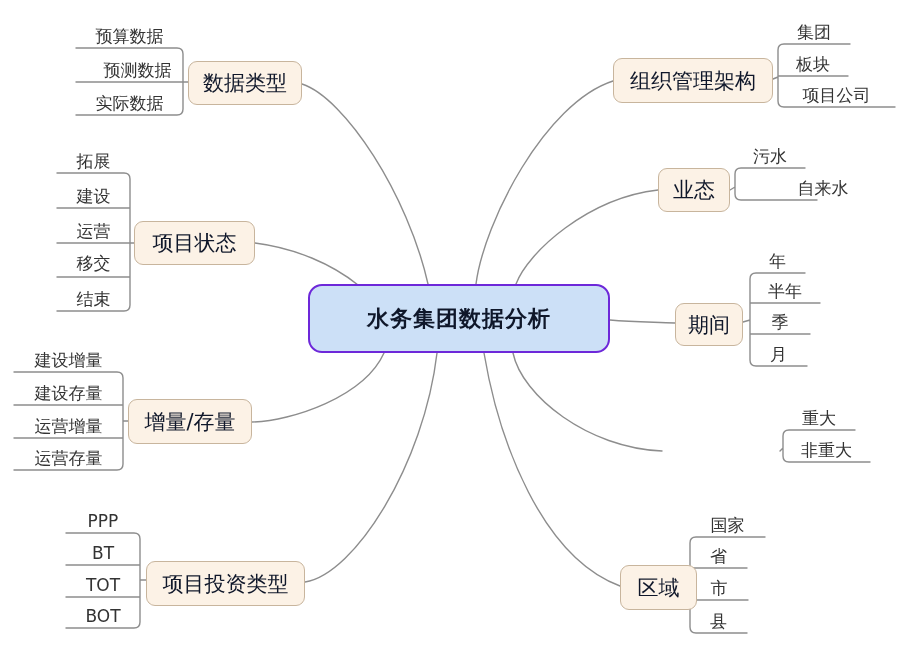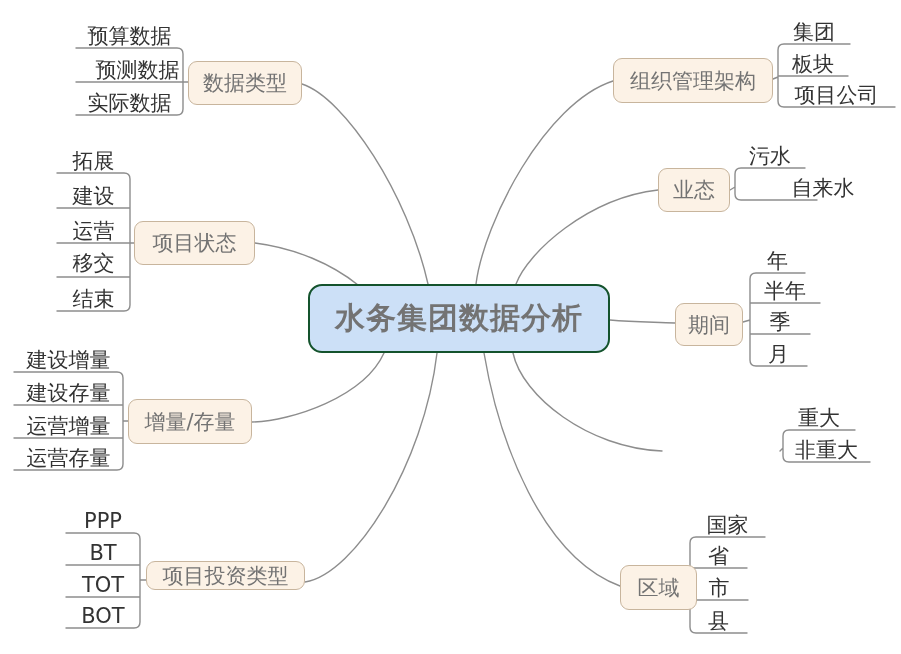--- a/index.html
+++ b/index.html
@@ -21,46 +21,46 @@
     top: 0;
     z-index: 1;
   }
   .topic {
     position: absolute;
     z-index: 2;
     display: flex;
     align-items: center;
     justify-content: center;
     box-sizing: border-box;
-    color: #737373;
+    color: #0f172a;
     white-space: nowrap;
     cursor: default;
   }
   .central {
     background: #cce0f7;
-    border: 2px solid #14532d;
+    border: 2px solid #6d28d9;
     border-radius: 14px;
-    font-size: 30px;
+    font-size: 22px;
     font-weight: bold;
     letter-spacing: 1px;
   }
   .branch {
     background: #fcf2e6;
     border: 1.5px solid #c8b59d;
     border-radius: 9px;
     font-size: 21px;
     font-weight: 400;
   }
   .child {
     position: absolute;
     z-index: 2;
     height: 20px;
     line-height: 20px;
     text-align: center;
-    font-size: 21px;
+    font-size: 17px;
     color: #333333;
     white-space: nowrap;
     cursor: default;
   }
 </style>
 </head>
 <body>
 
 <div class="stage">
 
@@ -88,21 +88,21 @@
       <path d="M855,430 H789 Q783,430 783,436 V456 Q783,462 789,462 H870 M780,451 L783,448"></path>
       <path d="M765,537 H696 Q690,537 690,543 V627 Q690,633 696,633 H747 M690,568 H747 M690,600 H748 M687,586 L690,584"></path>
     </g>
   </svg>
 
   <div class="topic central" style="left:308px; top:284px; width:302px; height:69px;">水务集团数据分析</div>
 
   <div class="topic branch" style="left:188px; top:61px; width:114px; height:44px;">数据类型</div>
   <div class="topic branch" style="left:134px; top:221px; width:121px; height:44px;">项目状态</div>
   <div class="topic branch" style="left:128px; top:399px; width:124px; height:45px;">增量/存量</div>
-  <div class="topic branch" style="left:146px; top:561px; width:159px; height:29px;">项目投资类型</div>
+  <div class="topic branch" style="left:146px; top:561px; width:159px; height:45px;">项目投资类型</div>
 
   <div class="topic branch" style="left:613px; top:58px; width:160px; height:45px;">组织管理架构</div>
   <div class="topic branch" style="left:658px; top:168px; width:72px; height:44px;">业态</div>
   <div class="topic branch" style="left:675px; top:303px; width:68px; height:43px;">期间</div>
   <div class="topic branch" style="left:620px; top:565px; width:77px; height:45px;">区域</div>
 
   <div class="child" style="left:76px; top:26px; width:107px;">预算数据</div>
   <div class="child" style="left:84px; top:60px; width:107px;">预测数据</div>
   <div class="child" style="left:76px; top:93px; width:107px;">实际数据</div>
 

